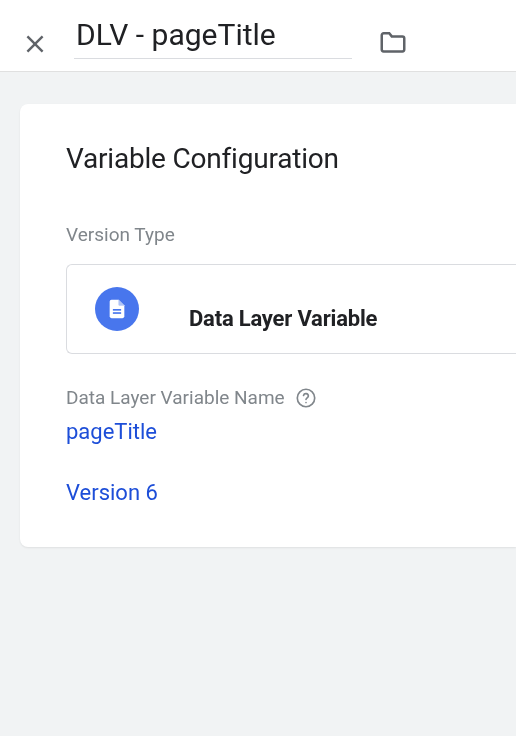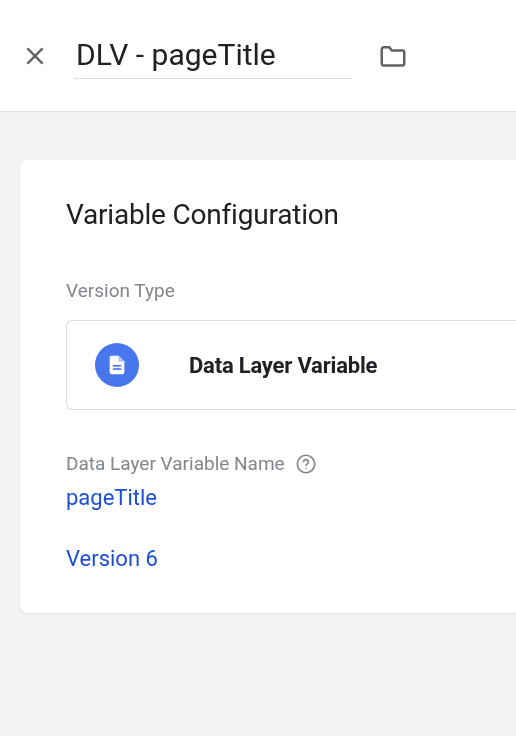--- a/index.html
+++ b/index.html
@@ -9,23 +9,23 @@
     }
     body {
       font-family: 'Google Sans', 'Roboto', -apple-system, BlinkMacSystemFont, sans-serif;
       background: #f1f3f4;
       width: 516px;
       height: 736px;
       overflow: hidden;
     }
     .header {
       background: #fff;
-      height: 112px;
+      height: 72px;
       display: flex;
-      align-items: center;
+      align-items: flex-end;
       padding: 12px 20px;
       border-bottom: 1px solid #e0e0e0;
       gap: 24px;
     }
     .close-icon {
       width: 30px;
       height: 30px;
       display: flex;
       align-items: center;
       justify-content: center;
@@ -47,21 +47,21 @@
     .folder-icon {
       width: 34px;
       height: 34px;
       display: flex;
       align-items: center;
       justify-content: center;
       cursor: pointer;
       color: #5f6368;
     }
     .content-area {
-      padding: 48px 0 0 20px;
+      padding: 32px 0 0 20px;
     }
     .card {
       background: #fff;
       border-radius: 8px 0 0 8px;
       padding: 38px 0 42px 46px;
       box-shadow: 0 1px 2px rgba(0,0,0,0.08);
     }
     .card-title {
       font-size: 28px;
       font-weight: 400;
@@ -73,24 +73,24 @@
       font-size: 19px;
       font-weight: 400;
       color: #80868b;
       margin-bottom: 18px;
     }
     .type-selector {
       border: 1px solid #dadce0;
       border-radius: 6px 0 0 6px;
       border-right: none;
       display: flex;
-      align-items: center;
+      align-items: flex-end;
       padding: 22px 28px;
       cursor: pointer;
-      margin-bottom: 42px;
+      margin-bottom: 32px;
     }
     .type-icon-wrap {
       width: 44px;
       height: 44px;
       background: #4876ed;
       border-radius: 50%;
       display: flex;
       align-items: center;
       justify-content: center;
       margin-right: 50px;

